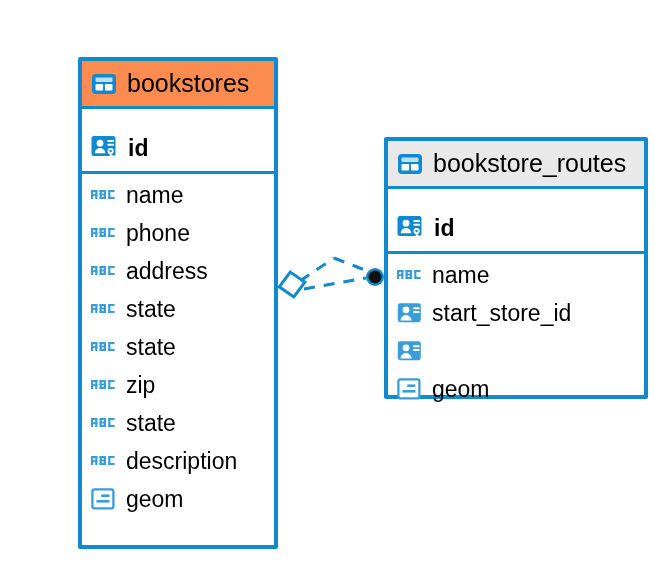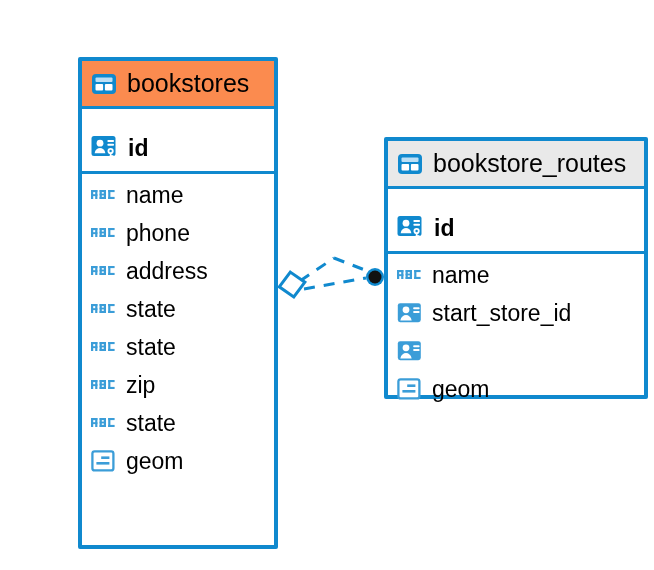--- a/index.html
+++ b/index.html
@@ -275,20 +275,39 @@
             <rect x="8.6" y="9.9" width="6.4" height="2.1" fill="#3b9dd8"></rect>
             <rect x="8.6" y="6.6" width="5.4" height="1.8" fill="#3b9dd8"></rect>
             <rect x="17.2" y="3" width="2.2" height="9" fill="#3b9dd8"></rect>
             <rect x="17.2" y="3" width="6.4" height="2.1" fill="#3b9dd8"></rect>
             <rect x="17.2" y="9.9" width="6.4" height="2.1" fill="#3b9dd8"></rect>
           </svg>
         </span>
         <span class="field-label">state</span>
       </div>
 
+      <div class="field-row">
+        <span class="ico">
+          <svg width="26" height="16" viewBox="0 0 26 16">
+            <rect x="0" y="3" width="2.2" height="9" fill="#3b9dd8"></rect>
+            <rect x="0" y="3" width="6.4" height="2.1" fill="#3b9dd8"></rect>
+            <rect x="4.2" y="3" width="2.2" height="9" fill="#3b9dd8"></rect>
+            <rect x="0" y="7.2" width="6.4" height="1.9" fill="#3b9dd8"></rect>
+            <rect x="8.6" y="3" width="2.2" height="9" fill="#3b9dd8"></rect>
+            <rect x="8.6" y="3" width="6.4" height="2.1" fill="#3b9dd8"></rect>
+            <rect x="12.8" y="3" width="2.2" height="9" fill="#3b9dd8"></rect>
+            <rect x="8.6" y="9.9" width="6.4" height="2.1" fill="#3b9dd8"></rect>
+            <rect x="8.6" y="6.6" width="5.4" height="1.8" fill="#3b9dd8"></rect>
+            <rect x="17.2" y="3" width="2.2" height="9" fill="#3b9dd8"></rect>
+            <rect x="17.2" y="3" width="6.4" height="2.1" fill="#3b9dd8"></rect>
+            <rect x="17.2" y="9.9" width="6.4" height="2.1" fill="#3b9dd8"></rect>
+          </svg>
+        </span>
+        <span class="field-label">description</span>
+      </div>
 
       <div class="field-row">
         <span class="ico">
           <svg width="26" height="24" viewBox="0 0 26 24">
             <rect x="1.4" y="2.4" width="21" height="19" rx="2.2" fill="#ffffff" stroke="#3b9dd8" stroke-width="2.3"></rect>
             <rect x="10.2" y="7.4" width="8.2" height="2.6" fill="#3b9dd8"></rect>
             <rect x="5.4" y="13.0" width="13" height="2.6" fill="#3b9dd8"></rect>
           </svg>
         </span>
         <span class="field-label">geom</span>

